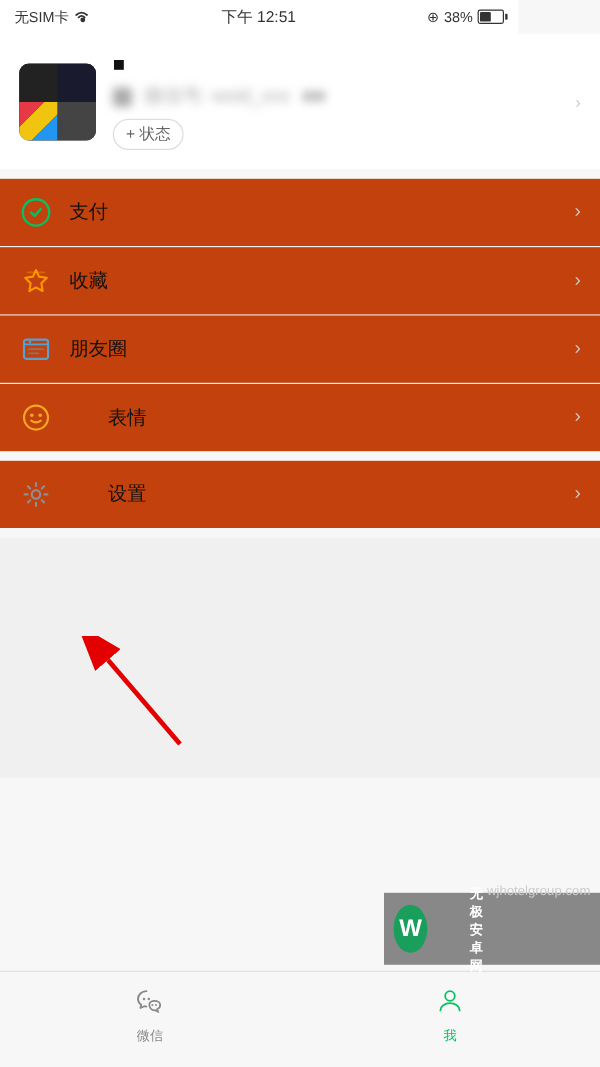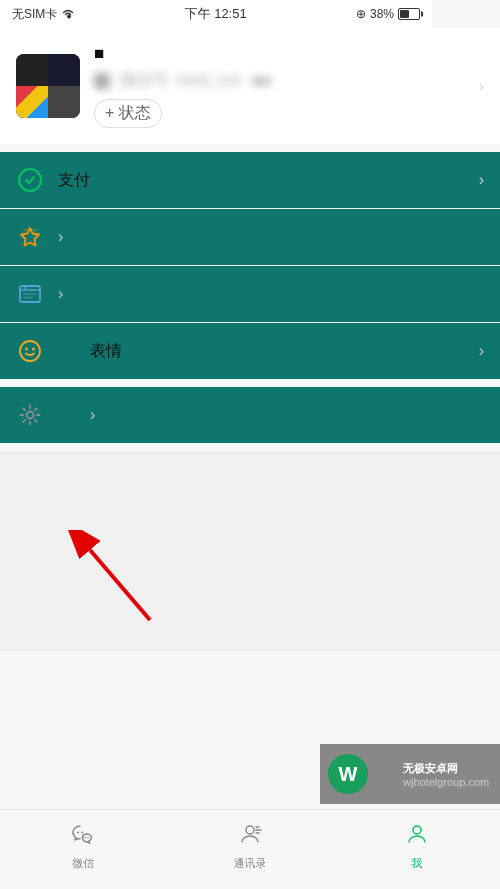--- a/index.html
+++ b/index.html
@@ -112,21 +112,21 @@
     }
     .profile-meta {
       display: flex;
       align-items: center;
       gap: 10px;
     }
     .status-btn {
       display: inline-flex;
       align-items: center;
       gap: 4px;
-      font-size: 16px;
+      font-size: 13px;
       color: #666;
       border: 1px solid #ddd;
       border-radius: 14px;
       padding: 3px 10px;
       background: #fff;
       margin-top: 2px;
       width: fit-content;
     }
     .chevron-right {
       color: #ccc;
@@ -137,21 +137,21 @@
     
     .menu-group {
       background: #fff;
       margin-bottom: 8px;
     }
     .menu-item {
       display: flex;
       align-items: center;
       padding: 14px 16px;
       border-bottom: 1px solid #f0f0f0;
-      background: #0f766e;
+      background: #c2410c;
       cursor: pointer;
       position: relative;
     }
     .menu-item:last-child {
       border-bottom: none;
       gap: 32px;
     }
     .menu-icon {
       width: 28px;
       height: 28px;
@@ -244,21 +244,21 @@
       border-radius: 50%;
       display: flex;
       align-items: center;
       justify-content: center;
       font-size: 20px;
       color: white;
       font-weight: bold;
     }
     .watermark-text {
       display: flex;
-      flex-direction: column;
+      flex-direction: row;
       margin-left: 29px;
     }
     .watermark-line1 {
       font-size: 11px;
       color: #fff;
       font-weight: bold;
     }
     .watermark-line2 {
       font-size: 11px;
       color: #ccc;
@@ -341,33 +341,35 @@
     <span class="menu-chevron">›</span>
   </div>
 
   <div class="menu-item">
     <div class="menu-icon">
       <svg class="icon-svg" viewBox="0 0 26 26" fill="none">
         <path d="M13 4 L15.5 9.5 L22 10.5 L17.5 15 L18.5 21.5 L13 18.5 L7.5 21.5 L8.5 15 L4 10.5 L10.5 9.5 Z" stroke="#ff9500" stroke-width="1.8" fill="none" stroke-linejoin="round"></path>
         <path d="M6 6 L20 6" stroke="#ff9500" stroke-width="1.5" stroke-linecap="round" opacity="0.4"></path>
       </svg>
     </div>
+    <span class="menu-label">收藏</span>
     <span class="menu-chevron">›</span>
   </div>
 
   <div class="menu-item">
     <div class="menu-icon">
       <svg class="icon-svg" viewBox="0 0 26 26" fill="none">
         <rect x="3" y="5" width="20" height="16" rx="2" stroke="#57a0d3" stroke-width="1.8"></rect>
         <path d="M3 9 L23 9" stroke="#57a0d3" stroke-width="1.5"></path>
         <circle cx="8" cy="7" r="1" fill="#57a0d3"></circle>
         <path d="M7 13 L19 13" stroke="#57a0d3" stroke-width="1.5" stroke-linecap="round" opacity="0.5"></path>
         <path d="M7 16.5 L15 16.5" stroke="#57a0d3" stroke-width="1.5" stroke-linecap="round" opacity="0.5"></path>
       </svg>
     </div>
+    <span class="menu-label">朋友圈</span>
     <span class="menu-chevron">›</span>
   </div>
 
   <div class="menu-item">
     <div class="menu-icon">
       <svg class="icon-svg" viewBox="0 0 26 26" fill="none">
         <circle cx="13" cy="13" r="10" stroke="#f5a623" stroke-width="1.8"></circle>
         <path d="M9 15.5 Q13 18.5 17 15.5" stroke="#f5a623" stroke-width="1.8" stroke-linecap="round" fill="none"></path>
         <circle cx="9.5" cy="11" r="1.5" fill="#f5a623"></circle>
         <circle cx="16.5" cy="11" r="1.5" fill="#f5a623"></circle>
@@ -380,20 +382,21 @@
 </div>
 
 <div class="menu-group">
   <div class="menu-item">
     <div class="menu-icon">
       <svg class="icon-svg" viewBox="0 0 26 26" fill="none">
         <circle cx="13" cy="13" r="3.5" stroke="#8e8e93" stroke-width="1.8"></circle>
         <path d="M13 3.5 L13 6 M13 20 L13 22.5 M3.5 13 L6 13 M20 13 L22.5 13 M6.3 6.3 L8.1 8.1 M17.9 17.9 L19.7 19.7 M19.7 6.3 L17.9 8.1 M8.1 17.9 L6.3 19.7" stroke="#8e8e93" stroke-width="1.8" stroke-linecap="round"></path>
       </svg>
     </div>
+    <span class="menu-label">设置</span>
     <span class="menu-chevron">›</span>
   </div>
 </div>
 
 <div class="gray-area"></div>
 
 <div class="red-arrow-container">
   <svg width="120" height="100" viewBox="0 0 120 100">
 
     <defs>
@@ -414,30 +417,20 @@
         <circle cx="7" cy="10.5" r="1" fill="#888"></circle>
         <circle cx="11" cy="10.5" r="1" fill="#888"></circle>
         <path d="M11.5 14.5 C12 13 13.8 12 15.8 12 C18.3 12 20.5 13.5 20.5 15.5 C20.5 17 19.5 18.3 18 19 L18.5 21 L16.3 19.8 C15.9 19.9 15.9 20 15.8 20 C13.3 20 11.5 17.8 11.5 15.5 C11.5 15.2 11.5 14.8 11.5 14.5Z" stroke="#888" stroke-width="1.5" fill="none"></path>
         <circle cx="14" cy="15.5" r="0.8" fill="#888"></circle>
         <circle cx="17" cy="15.5" r="0.8" fill="#888"></circle>
       </svg>
     </div>
     <span class="nav-label">微信</span>
   </div>
 
-  <div class="nav-item">
-    <div class="nav-icon">
-      <svg width="24" height="24" viewBox="0 0 24 24" fill="none">
-        <circle cx="12" cy="8" r="4" stroke="#888" stroke-width="1.5"></circle>
-        <path d="M4 20 C4 16.7 7.6 14 12 14 C16.4 14 20 16.7 20 20" stroke="#888" stroke-width="1.5" stroke-linecap="round"></path>
-        <path d="M18 5 L21 5 M18 8 L23 8 M18 11 L21 11" stroke="#888" stroke-width="1.5" stroke-linecap="round"></path>
-      </svg>
-    </div>
-    <span class="nav-label">通讯录</span>
-  </div>
 
 
   <div class="nav-item">
     <div class="nav-icon">
       <svg width="24" height="24" viewBox="0 0 24 24" fill="none">
         <circle cx="12" cy="8" r="4" stroke="#07c160" stroke-width="1.5"></circle>
         <path d="M4 20 C4 16.7 7.6 14 12 14 C16.4 14 20 16.7 20 20" stroke="#07c160" stroke-width="1.5" stroke-linecap="round"></path>
       </svg>
     </div>
     <span class="nav-label active">我</span>

